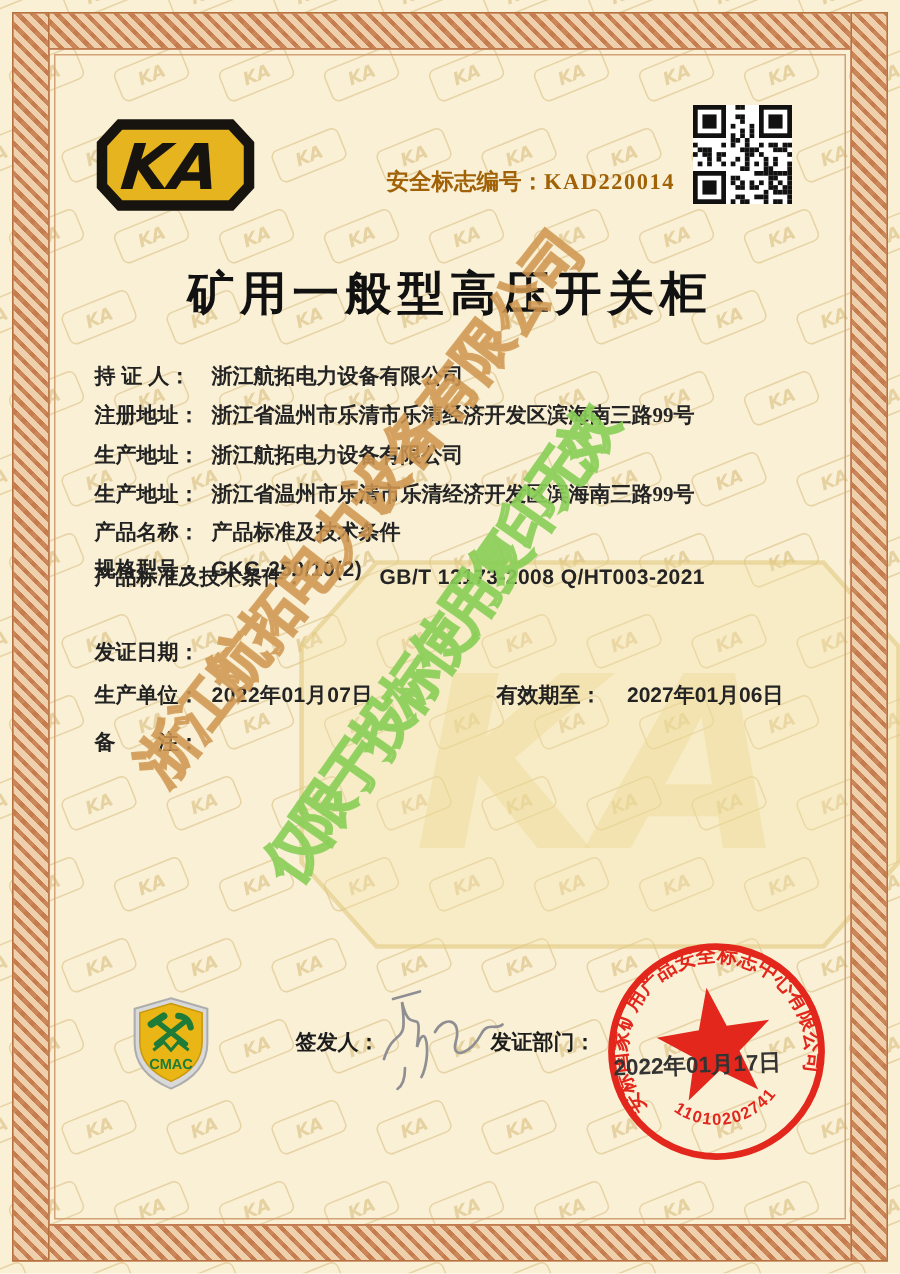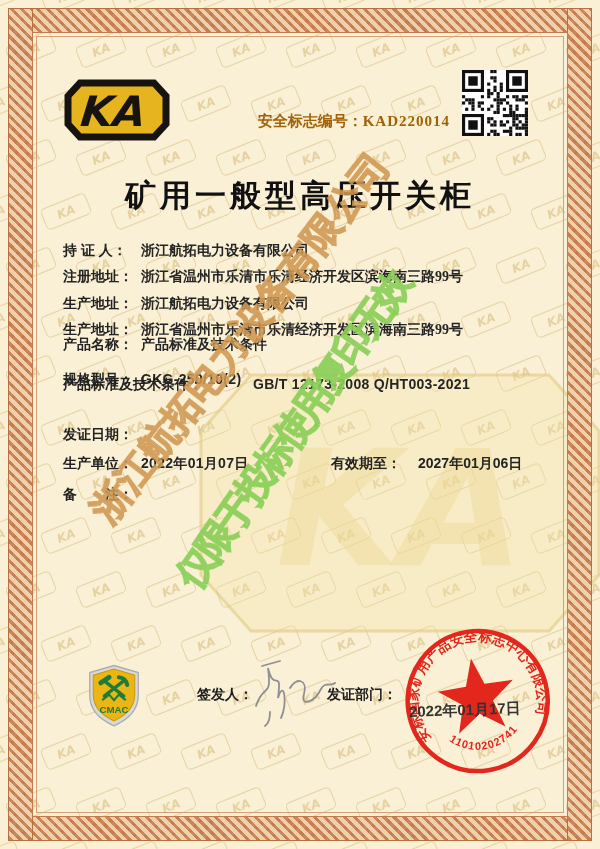--- a/index.html
+++ b/index.html
@@ -390,21 +390,21 @@
       <span class="val">浙江省温州市乐清市乐清经济开发区滨海南三路99号</span>
     </div>
     <div class="row" style="top:295px">
       <span class="lab">生产地址：</span>
       <span class="val">浙江航拓电力设备有限公司</span>
     </div>
     <div class="row" style="top:321px">
       <span class="lab">生产地址：</span>
       <span class="val">浙江省温州市乐清市乐清经济开发区滨海南三路99号</span>
     </div>
-    <div class="row" style="top:336px">
+    <div class="row" style="top:346px">
       <span class="lab">产品名称：</span>
       <span class="val">产品标准及技术条件</span>
     </div>
     <div class="row" style="top:371px">
       <span class="lab">规格型号：</span>
       <span class="val num">GKG-250/10(2)</span>
     </div>
     <div class="row" style="top:376px">
       <span class="lab">产品标准及技术条件：</span>
       <span class="val num wide">GB/T 12173-2008 Q/HT003-2021</span>

